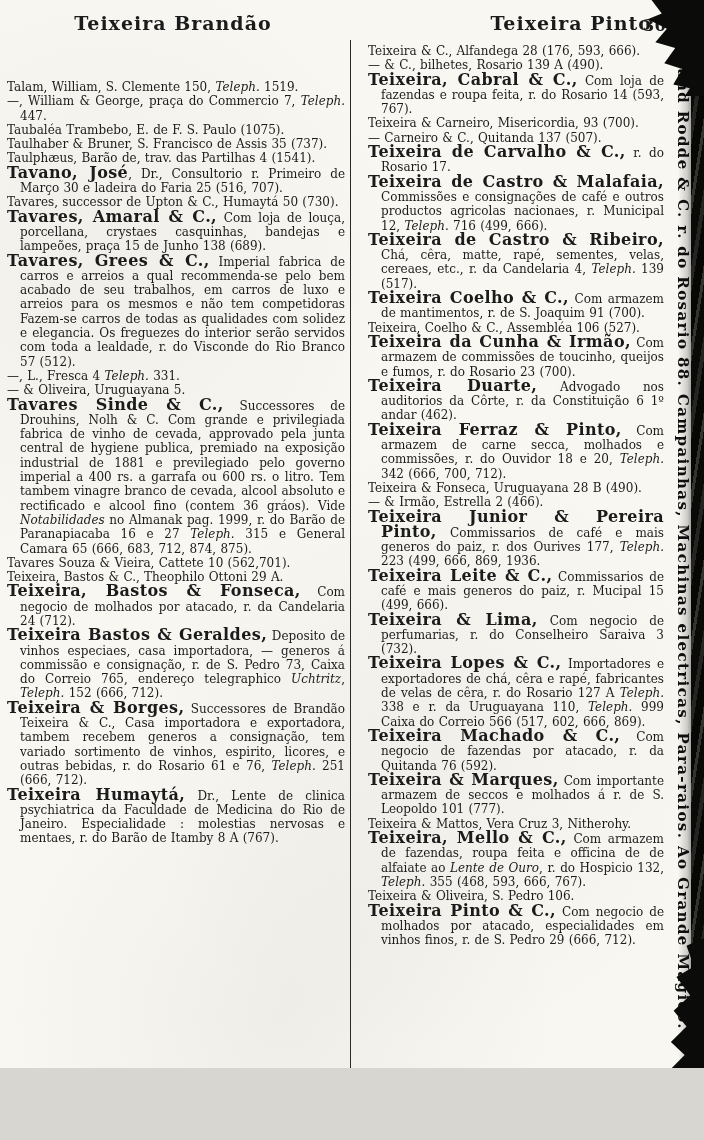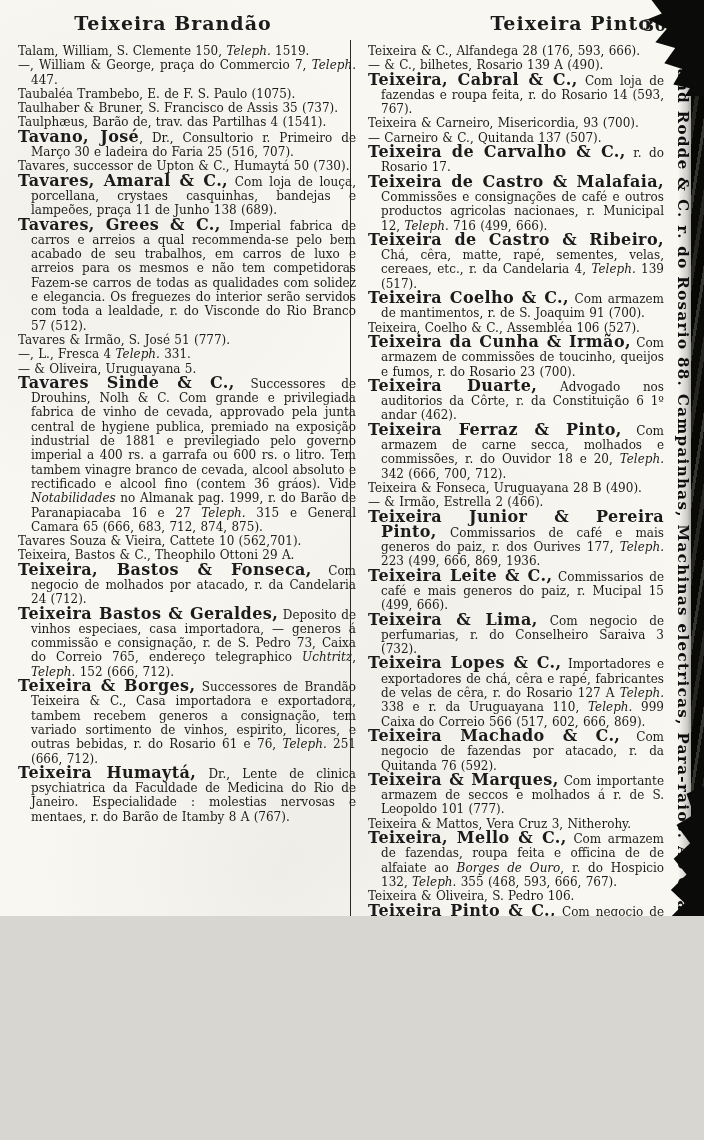--- a/index.html
+++ b/index.html
@@ -1,28 +1,28 @@
 <!DOCTYPE html>
 <html><head>
 <meta charset="utf-8">
 <style>
   html,body{margin:0;padding:0;}
   body{width:704px;height:1140px;background:#d8d6d0;font-family:"DejaVu Serif", serif;}
-  .page{position:relative;width:704px;height:916px;overflow:hidden;color:#1b1b1b;
+  .page{position:relative;width:704px;height:1068px;overflow:hidden;color:#1b1b1b;
     background:#f8f7f2;
     background-image:
       radial-gradient(circle at 15% 25%, rgba(90,85,75,0.05), transparent 30%),
       radial-gradient(circle at 60% 70%, rgba(90,85,75,0.05), transparent 35%),
       radial-gradient(circle at 40% 95%, rgba(90,85,75,0.06), transparent 25%);}
   .header-title{position:absolute;top:12px;font-weight:bold;font-size:19px;letter-spacing:1px;}
   .ht-left{left:0;width:346px;text-align:center;}
   .ht-right{left:352px;width:300px;text-align:right;}
   .page-number{position:absolute;top:16px;right:26px;font-weight:bold;font-size:16px;letter-spacing:0.5px;}
   .col{position:absolute;top:44px;height:1048px;overflow:hidden;}
-  .col-left{left:18px;width:338px;}
+  .col-left{left:7px;width:338px;margin-top:36px;}
   .col-right{left:368px;width:296px;}
   .divider{position:absolute;top:40px;left:350px;width:1px;height:1050px;background:#2a2a28;}
   .entry{font-size:12px;line-height:14.3px;text-align:justify;padding-left:13px;text-indent:-13px;word-spacing:0.5px;}
   .entry-name{font-weight:bold;font-size:16px;letter-spacing:0.4px;}
   .entry i{font-style:italic;}
   .footer{position:absolute;top:1097px;left:0;width:660px;text-align:right;font-weight:bold;font-size:18px;letter-spacing:0.6px;}
   .side-ad{position:absolute;left:700px;top:0;width:1140px;height:36px;transform-origin:0 0;transform:rotate(90deg);
     font-weight:bold;font-size:15px;letter-spacing:1.4px;line-height:34px;white-space:nowrap;color:#0e0e0e;padding-left:6px;box-sizing:border-box;}
   .edge-fade{position:absolute;top:0;right:0;width:26px;height:1140px;
     background:linear-gradient(to right, rgba(14,14,12,0) 0%, rgba(14,14,12,0.18) 35%, rgba(12,12,10,0.55) 65%, rgba(8,8,6,0.9) 100%);}
@@ -60,27 +60,24 @@
       <div class="entry">
       <span class="entry-text">Taulphæus, Barão de, trav. das Partilhas 4 (1541).</span>
     </div>
       <div class="entry">
       <span class="entry-name">Tavano, José</span><span class="entry-text">, Dr., Consultorio r. Primeiro de Março 30 e ladeira do Faria 25 (516, 707).</span>
     </div>
       <div class="entry">
       <span class="entry-text">Tavares, successor de Upton &amp; C., Humaytá 50 (730).</span>
     </div>
       <div class="entry">
-      <span class="entry-name">Tavares, Amaral &amp; C.,</span><span class="entry-text"> Com loja de louça, porcellana, crystaes casquinhas, bandejas e lampeões, praça 11 de Junho 138 (689).</span>
+      <span class="entry-name">Tavares, Amaral &amp; C.,</span><span class="entry-text"> Com loja de louça, porcellana, crystaes casquinhas, bandejas e lampeões, praça 15 de Junho 138 (689).</span>
     </div>
       <div class="entry">
       <span class="entry-name">Tavares, Grees &amp; C.,</span><span class="entry-text"> Imperial fabrica de carros e arreios a qual recommenda-se pelo bem acabado de seu trabalhos, em carros de luxo e arreios para os mesmos e não tem competidoras Fazem-se carros de todas as qualidades com solidez e elegancia. Os freguezes do interior serão servidos com toda a lealdade, r. do Visconde do Rio Branco 57 (512).</span>
-    </div>
-      <div class="entry">
-      <span class="entry-text">Tavares &amp; Irmão, S. José 51 (777).</span>
     </div>
       <div class="entry">
       <span class="entry-text">—, L., Fresca 4 <i>Teleph.</i> 331.</span>
     </div>
       <div class="entry">
       <span class="entry-text">— &amp; Oliveira, Uruguayana 5.</span>
     </div>
       <div class="entry">
       <span class="entry-name">Tavares Sinde &amp; C.,</span><span class="entry-text"> Successores de Drouhins, Nolh &amp; C. Com grande e privilegiada fabrica de vinho de cevada, approvado pela junta central de hygiene publica, premiado na exposição industrial de 1881 e previlegiado pelo governo imperial a 400 rs. a garrafa ou 600 rs. o litro. Tem tambem vinagre branco de cevada, alcool absoluto e rectificado e alcool fino (contem 36 gráos). Vide <i>Notabilidades</i> no Almanak pag. 1999, r. do Barão de Paranapiacaba 16 e 27 <i>Teleph.</i> 315 e General Camara 65 (666, 683, 712, 874, 875).</span>
     </div>
@@ -164,21 +161,21 @@
       <div class="entry">
       <span class="entry-name">Teixeira Machado &amp; C.,</span><span class="entry-text"> Com negocio de fazendas por atacado, r. da Quitanda 76 (592).</span>
     </div>
       <div class="entry">
       <span class="entry-name">Teixeira &amp; Marques,</span><span class="entry-text"> Com importante armazem de seccos e molhados á r. de S. Leopoldo 101 (777).</span>
     </div>
       <div class="entry">
       <span class="entry-text">Teixeira &amp; Mattos, Vera Cruz 3, Nitherohy.</span>
     </div>
       <div class="entry">
-      <span class="entry-name">Teixeira, Mello &amp; C.,</span><span class="entry-text"> Com armazem de fazendas, roupa feita e officina de de alfaiate ao <i>Borges de Ouro</i>, r. do Hospicio 132, <i>Teleph.</i> 355 (468, 593, 666, 767).</span>
+      <span class="entry-name">Teixeira, Mello &amp; C.,</span><span class="entry-text"> Com armazem de fazendas, roupa feita e officina de de alfaiate ao <i>Lente de Ouro</i>, r. do Hospicio 132, <i>Teleph.</i> 355 (468, 593, 666, 767).</span>
     </div>
       <div class="entry">
       <span class="entry-text">Teixeira &amp; Oliveira, S. Pedro 106.</span>
     </div>
       <div class="entry">
       <span class="entry-name">Teixeira Pinto &amp; C.,</span><span class="entry-text"> Com negocio de molhados por atacado, especialidades em vinhos finos, r. de S. Pedro 29 (666, 712).</span>
     </div>
     </div>
 
   <div class="footer">Depurativo Vegetal e poderoso anti-syphilitico</div>

